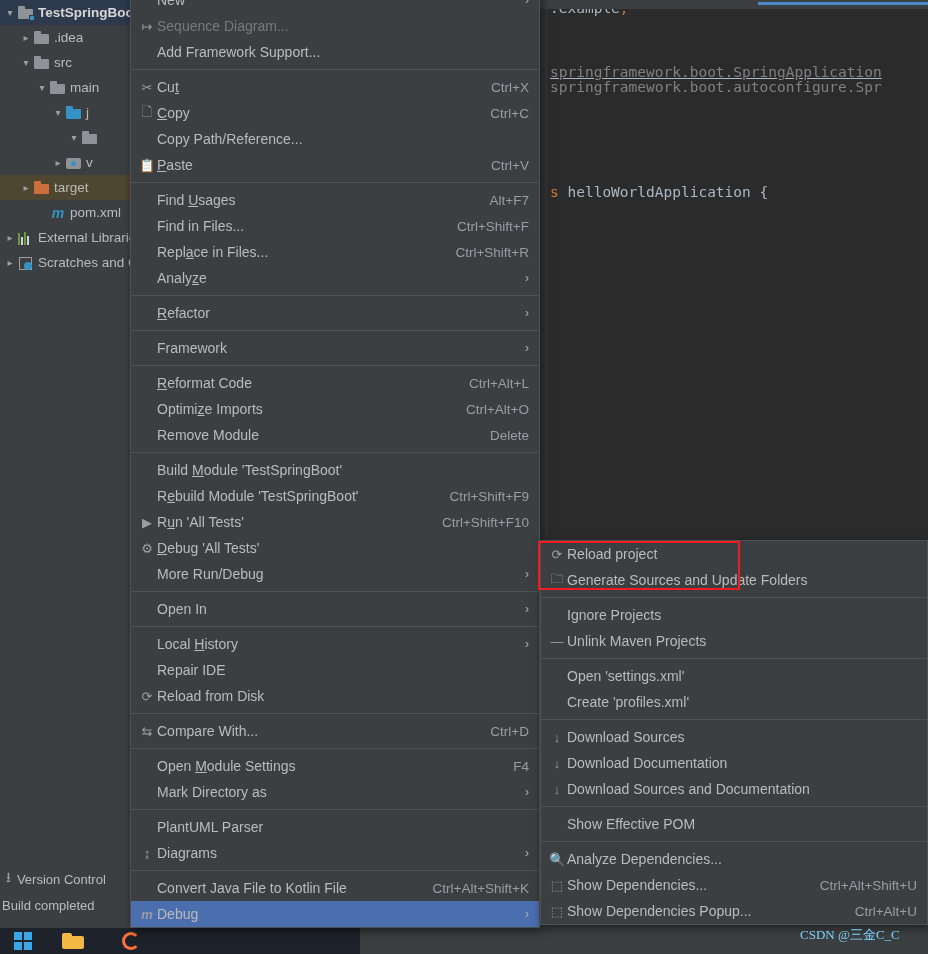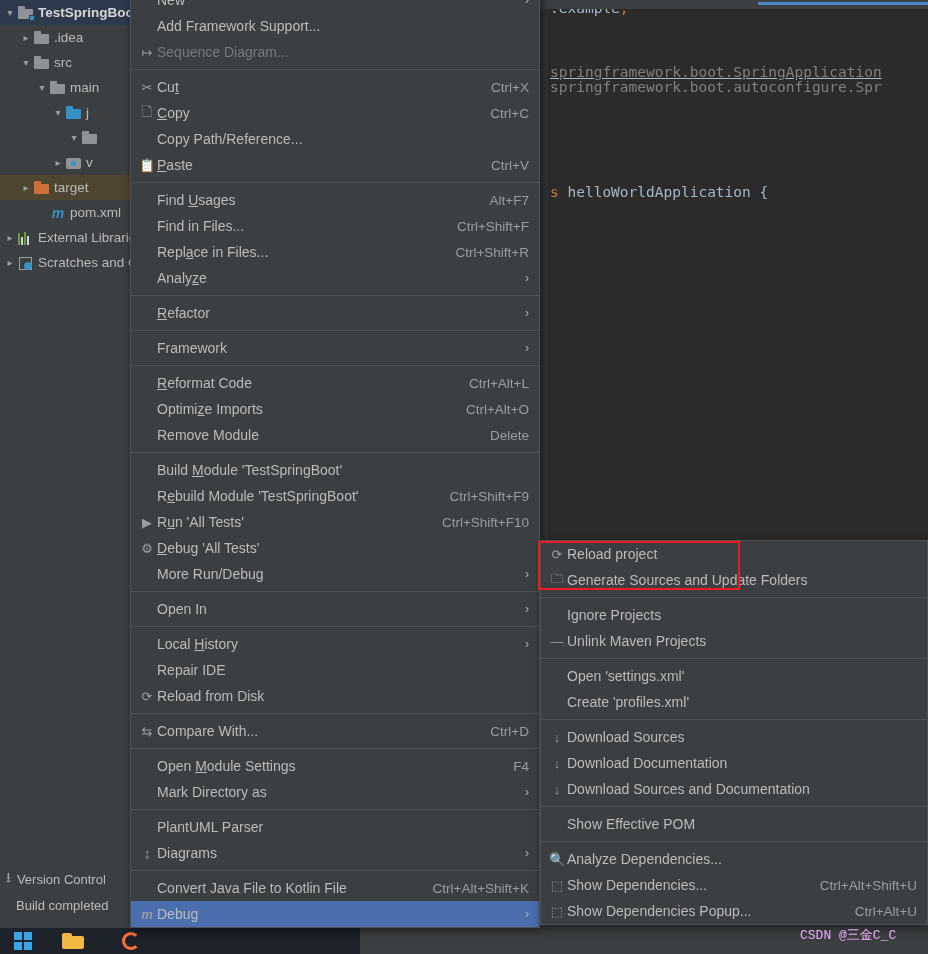--- a/index.html
+++ b/index.html
@@ -77,21 +77,21 @@
     position:absolute; left:540px; top:554px; right:0; bottom:0; background:#3c3f41;
   }
 
   
   .statusbar {
     position:absolute; left:0; top:866px; width:136px; height:62px;
     background:#3c3f41; color:#bbbbbb; font-size:13px;
   }
   .vcs-row { display:flex; align-items:center; height:26px; padding-left:6px; gap:6px; }
   .vcs-ic { color:#9a9da1; font-size:14px; }
-  .build-row { padding-left:16px; height:26px; display:flex; align-items:center; }
+  .build-row { padding-left:2px; height:26px; display:flex; align-items:center; }
 
   .taskbar {
     position:absolute; left:0; top:928px; width:360px; height:26px;
     background:#1d222b;
   }
   .tb-win { position:absolute; left:14px; top:4px; width:18px; height:18px;
             display:grid; grid-template-columns:1fr 1fr; grid-template-rows:1fr 1fr; gap:2px; }
   .tb-win i { background:#3aa5e8; display:block; }
   .tb-folder { position:absolute; left:62px; top:5px; width:22px; height:16px; }
   .tb-folder::before{content:"";position:absolute;left:0;top:3px;width:22px;height:13px;background:#f3b843;border-radius:2px;}
@@ -130,22 +130,22 @@
   
   #maven-menu { left: 540px; top: 540px; width: 388px; }
 
   .hl-box {
     position: absolute; left: 538px; top: 541px; width: 202px; height: 49px;
     border: 2px solid #ee1c23; pointer-events: none; z-index: 50;
   }
 
   .watermark {
     position: absolute; left: 800px; top: 926px; font-size: 13px;
-    color: #f0abfc; white-space: nowrap; z-index: 60;
-    font-family: Liberation Mono, monospace;
+    color: #7dd3fc; white-space: nowrap; z-index: 60;
+    font-family: Liberation Serif, serif;
   }
   .ic-run { color:#59a869; }
   .ic-run::before { content:"\25B6"; }
   .ic-bug { color:#6a9c3b; }
   .ic-bug::before { content:"\2699"; }
   .ic-compare { color:#3592c4; }
   .ic-compare::before { content:"\21C6"; }
   .ic-diagram { color:#3592c4; }
   .ic-diagram::before { content:"\21A8"; }
   .ic-seq { color:#6e7174; }
@@ -263,28 +263,28 @@
     <div class="tb-folder"></div>
     <div class="tb-ff"></div>
   </div>
 
   <div class="menu" id="main-menu">
       <div class="mi">
         <span class="mic"></span>
         <span class="mlabel">New</span>
         <span class="marrow">›</span>
       </div>
-      <div class="mi">
-        <span class="mic"></span>
-        <span class="mlabel">Add Framework Support...</span>
-      </div>
       <div class="mi disabled">
         <span class="mic ic-seq"></span>
         <span class="mlabel">Sequence Diagram...</span>
       </div>
+      <div class="mi">
+        <span class="mic"></span>
+        <span class="mlabel">Add Framework Support...</span>
+      </div>
       <div class="msep"></div>
       <div class="mi">
         <span class="mic">✂</span>
         <span class="mlabel">Cu<u>t</u></span>
         <span class="mshort">Ctrl+X</span>
       </div>
       <div class="mi">
         <span class="mic">🗋</span>
         <span class="mlabel"><u>C</u>opy</span>
         <span class="mshort">Ctrl+C</span>

